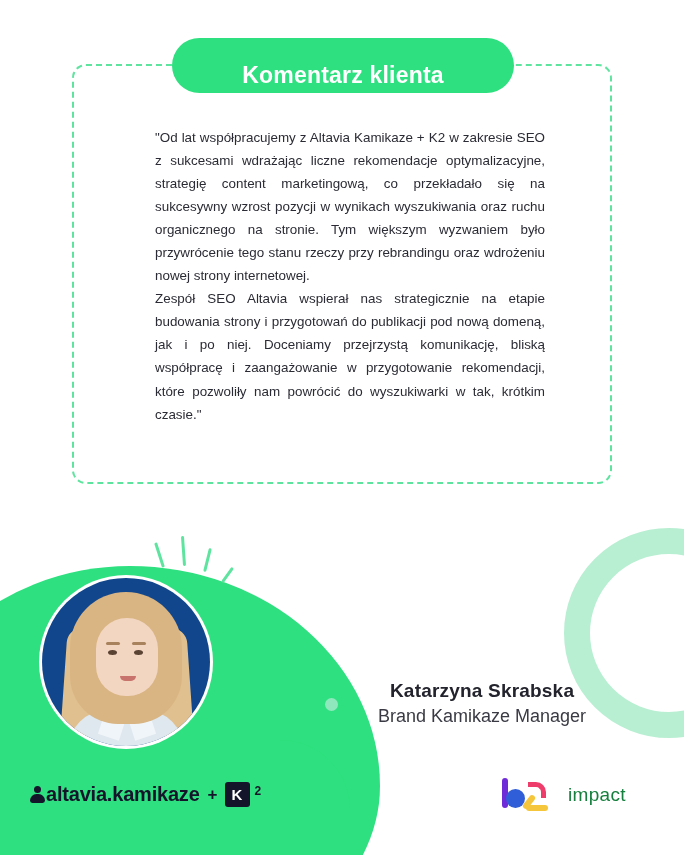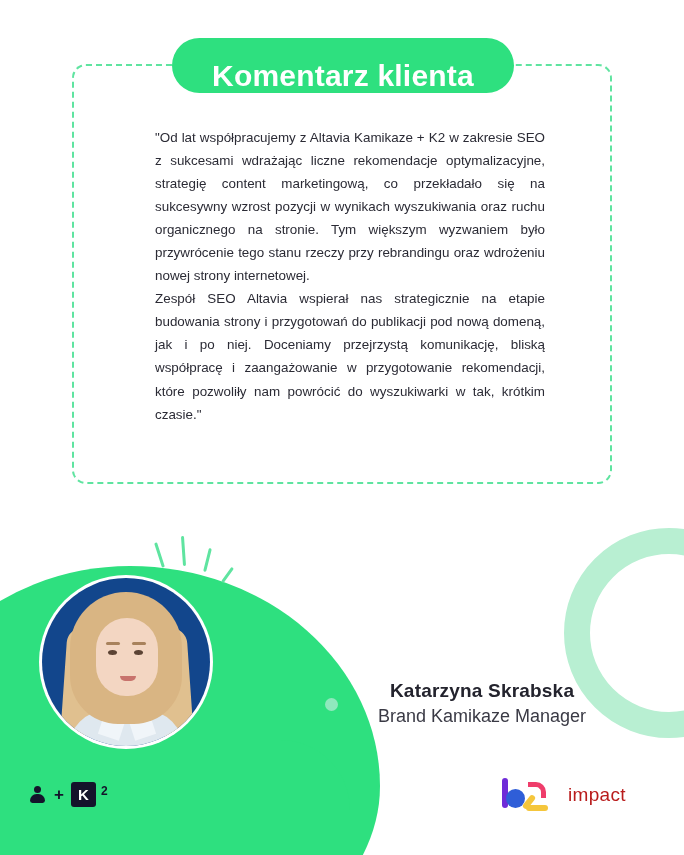--- a/index.html
+++ b/index.html
@@ -54,21 +54,21 @@
     height: 55px;
     background: #2ee07f;
     border-radius: 28px;
     display: flex;
     align-items: center;
     justify-content: center;
     z-index: 3;
   }
   .header-pill .title {
     color: #ffffff;
-    font-size: 30px;
+    font-size: 23px;
     font-weight: bold;
     letter-spacing: 0.2px;
     margin-top: 20px;
   }
 
   
   .quote-box {
     position: absolute;
     left: 72px;
     top: 64px;
@@ -358,21 +358,21 @@
   }
   .b2mark .two-base {
     position: absolute;
     left: 26px; top: 27px;
     width: 22px; height: 6px;
     background: #f5c63c;
     border-radius: 3px;
   }
   .b2word {
     font-size: 19px;
-    color: #b91c1c;
+    color: #15803d;
     letter-spacing: 0.3px;
   }
 </style>
 </head>
 <body>
 
 <div class="bg-green-blob"></div>
 <div class="bg-green-rect"></div>
 <div class="bg-ring"></div>
 
@@ -419,20 +419,21 @@
 <div class="person-info">
   <div class="person-name">Katarzyna Skrabska</div>
   <div class="person-role">Brand Kamikaze Manager</div>
 </div>
 
 <div class="brand">
   <span class="brand-person-icon">
     <span class="head"></span>
     <span class="body"></span>
   </span>
+  <span class="brand-name">altavia.kamikaze</span>
   <span class="brand-plus">+</span>
   <span class="brand-k">K</span>
   <span class="brand-2">2</span>
 </div>
 
 <div class="b2logo">
   <span class="b2mark">
     <span class="b-stem"></span>
     <span class="b-bowl"></span>
     <span class="two-top"></span>

